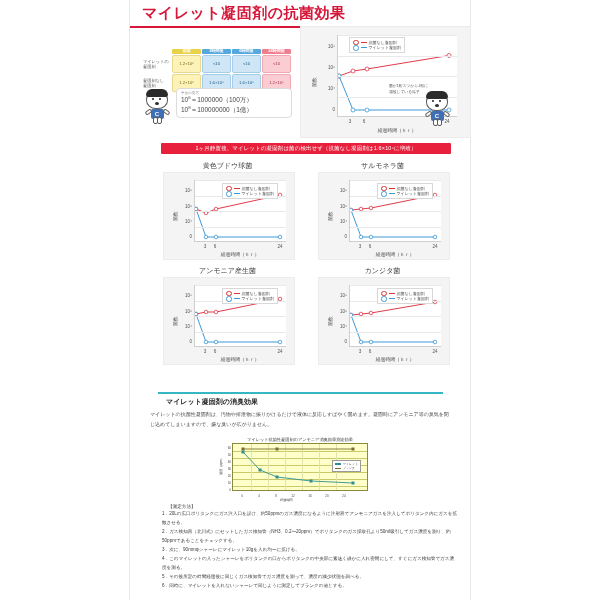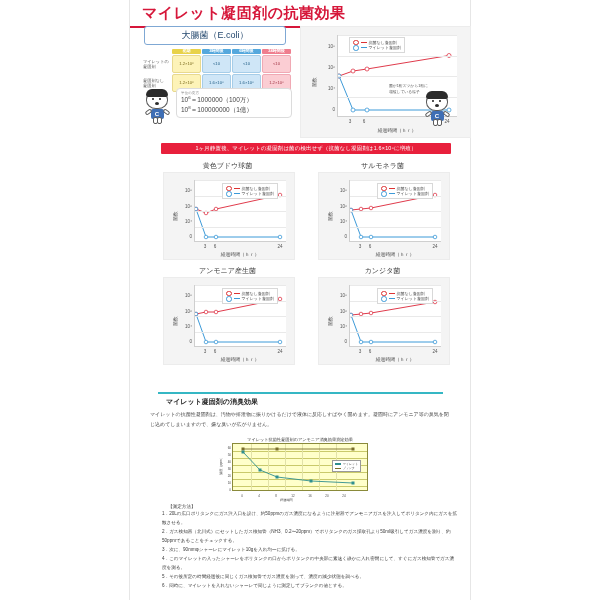--- a/index.html
+++ b/index.html
@@ -143,23 +143,20 @@
   <div class="side-rule l"></div>
   <div class="side-rule r"></div>
 
   <div class="title-wrap">
     <div class="main-title">マイレット凝固剤の抗菌効果</div>
     <div class="title-rule"></div>
   </div>
 
   <div class="top-block">
 
-    <div class="coli-box">
-      <span>大腸菌（E.coli）</span>
-    </div>
 
     <div class="tbl">
       <table>
         <tbody>
             <tr>
           <th class="rh"></th>
           <th class="colhead ch1">初期</th>
           <th class="colhead ch2">3時間後</th>
           <th class="colhead ch3">6時間後</th>
           <th class="colhead ch4">24時間後</th>

